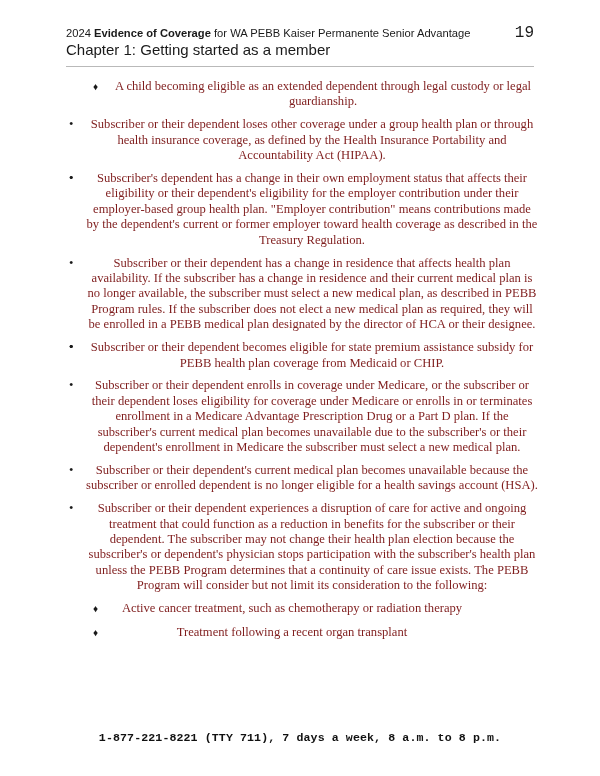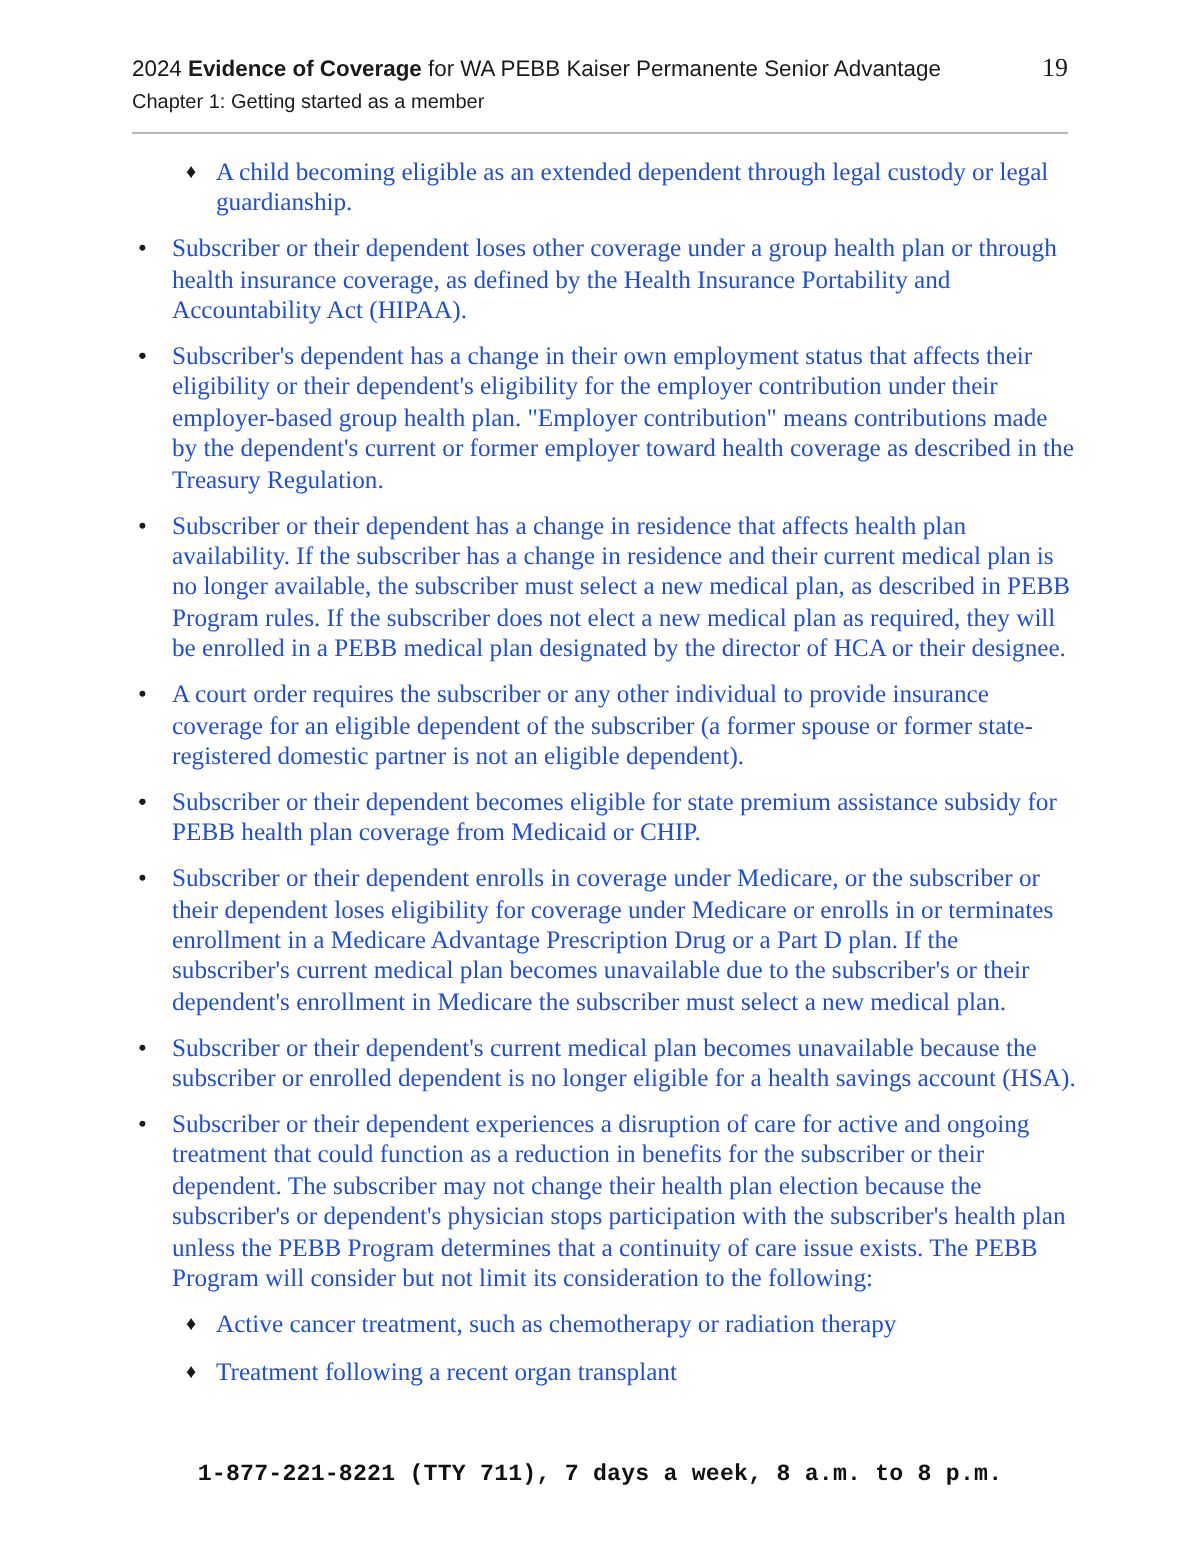--- a/index.html
+++ b/index.html
@@ -40,29 +40,29 @@
   }
   .header-title {
     font-family: "Liberation Sans", "DejaVu Sans", sans-serif;
     font-size: 11.2px;
     line-height: 15px;
     color: #1a1a1a;
     white-space: nowrap;
   }
   .header-title b { font-weight: bold; }
   .header-pageno {
-    font-family: Liberation Serif, serif;
-    font-size: 13px;
+    font-family: Liberation Mono, monospace;
+    font-size: 16px;
     line-height: 15px;
     color: #1a1a1a;
     padding-left: 10px;
   }
   .header-sub {
     font-family: "Liberation Sans", "DejaVu Sans", sans-serif;
-    font-size: 10px;
+    font-size: 15px;
     line-height: 15px;
     color: #1a1a1a;
     margin-top: 1px;
   }
   .header-rule {
     position: absolute;
     left: 66px;
     top: 66px;
     width: 468px;
     height: 1px;
@@ -111,23 +111,23 @@
     left: 93px;
     top: 0;
     width: 12px;
     font-size: 10px;
     line-height: 15.4px;
     color: #1a1a1a;
   }
   .para {
     font-size: 12.6px;
     line-height: 15.4px;
-    text-align: left;
+    text-align: center;
     margin: 0;
-    color: #1d4ed8;
+    color: #7f1d1d;
   }
   ul.lvl2 {
     list-style: none;
     margin: 7.5px 0 0 0;
     padding: 0;
   }
   ul.lvl2 li.lvl2-li {
     margin-bottom: 8.5px;
   }
   .nested-wrap {
@@ -187,21 +187,20 @@
         <p class="para">Subscriber's dependent has a change in their own employment status that affects their eligibility or their dependent's eligibility for the employer contribution under their employer-based group health plan. "Employer contribution" means contributions made by the dependent's current or former employer toward health coverage as described in the Treasury Regulation.</p>
       </li>
 
       <li class="item lvl1-li">
         <span class="bullet">•</span>
         <p class="para">Subscriber or their dependent has a change in residence that affects health plan availability. If the subscriber has a change in residence and their current medical plan is no longer available, the subscriber must select a new medical plan, as described in PEBB Program rules. If the subscriber does not elect a new medical plan as required, they will be enrolled in a PEBB medical plan designated by the director of HCA or their designee.</p>
       </li>
 
       <li class="item lvl1-li">
         <span class="bullet">•</span>
-        <p class="para">A court order requires the subscriber or any other individual to provide insurance coverage for an eligible dependent of the subscriber (a former spouse or former state-registered domestic partner is not an eligible dependent).</p>
       </li>
 
       <li class="item lvl1-li">
         <span class="bullet">•</span>
       </li>
 
       <li class="item lvl1-li">
         <span class="bullet">•</span>
         <p class="para">Subscriber or their dependent becomes eligible for state premium assistance subsidy for PEBB health plan coverage from Medicaid or CHIP.</p>
       </li>

